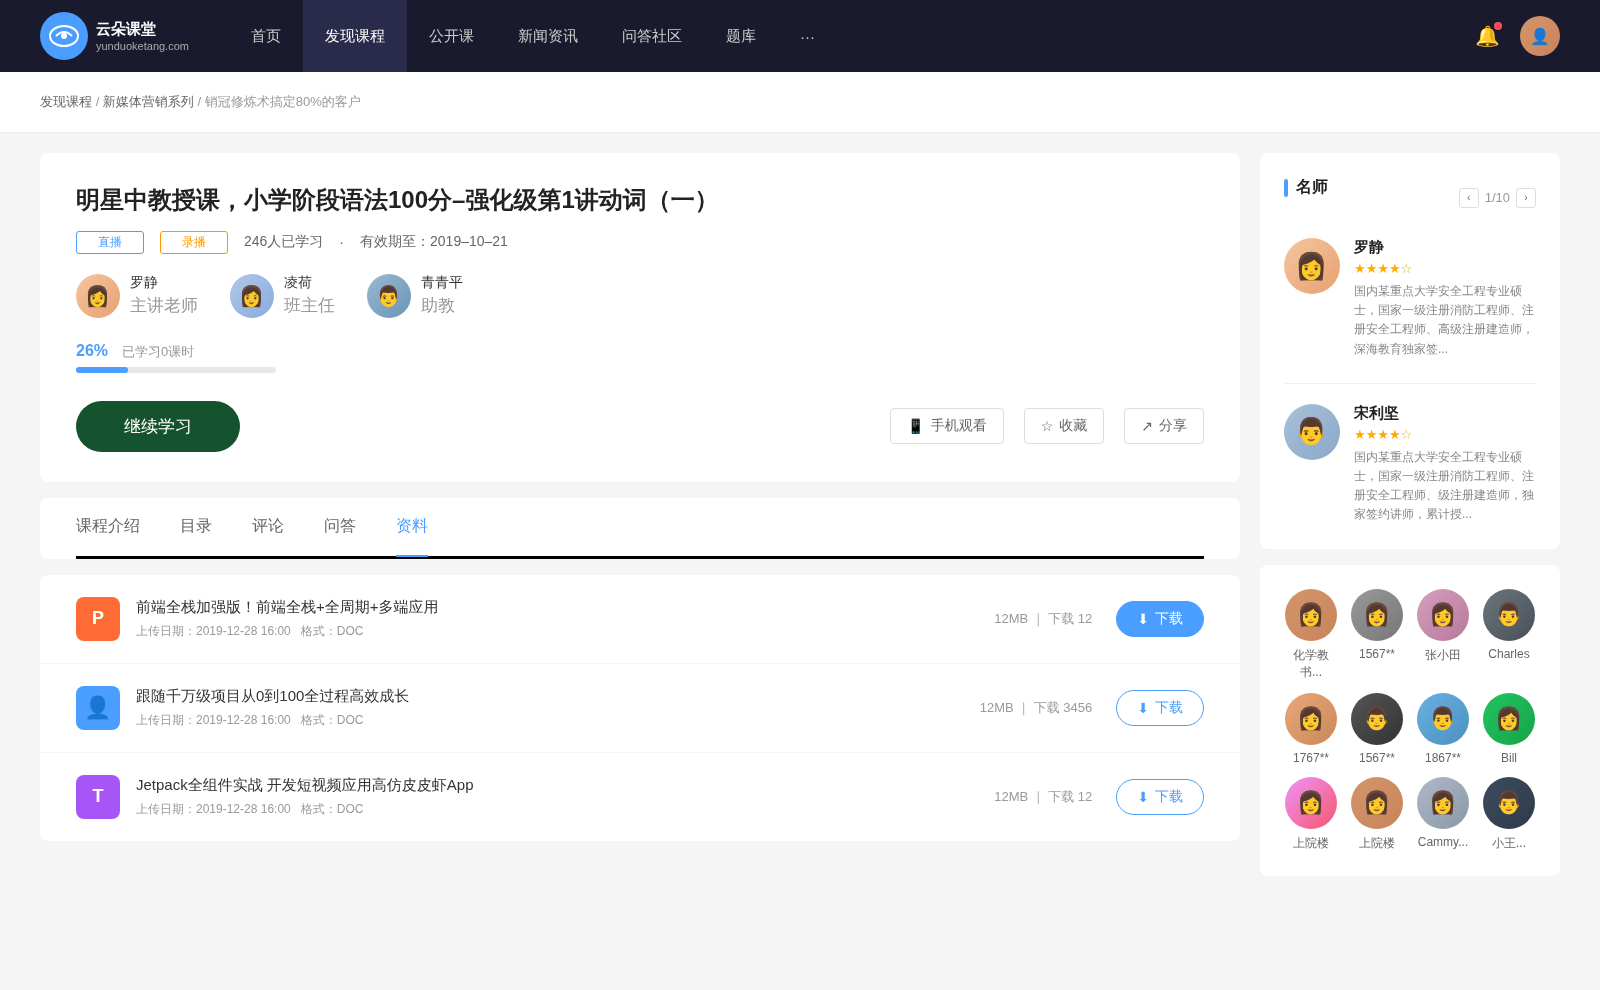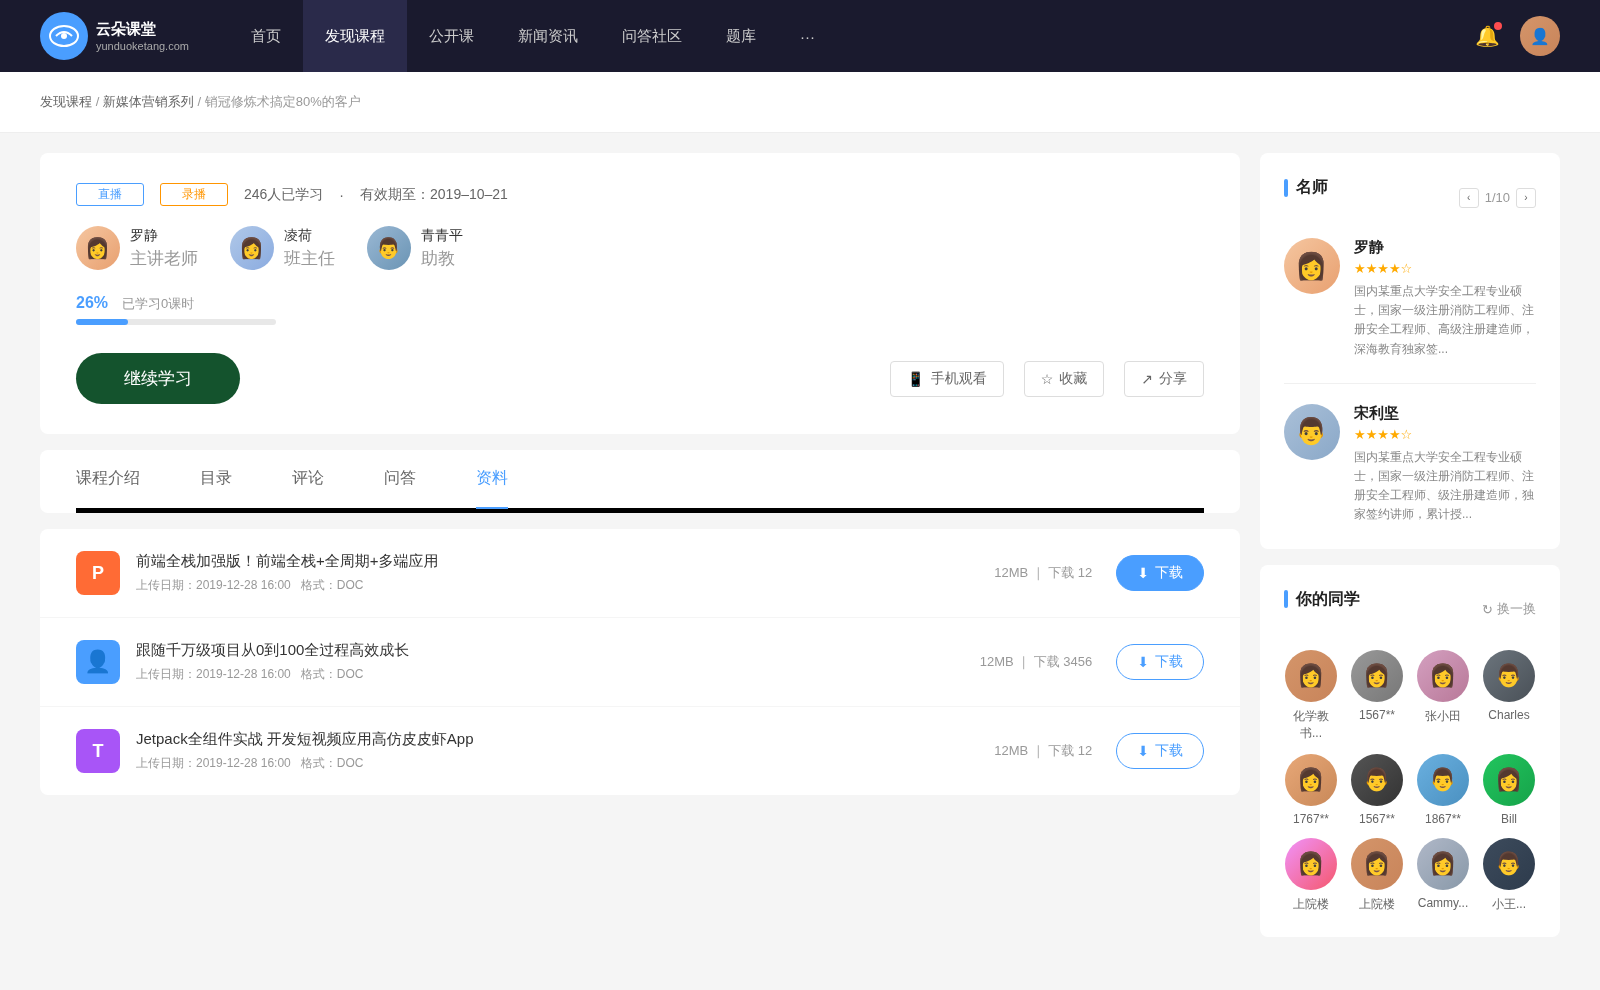--- a/index.html
+++ b/index.html
@@ -49,21 +49,21 @@
     .progress-sub { display: inline; font-size: 13px; color: #999; margin-left: 10px; font-weight: normal; }
     .progress-bar-bg { height: 6px; background: #e8e8e8; border-radius: 3px; width: 200px; margin-top: 6px; }
     .progress-bar-fill { height: 100%; background: #4a9eff; border-radius: 3px; }
     .action-row { display: flex; align-items: center; justify-content: space-between; }
     .btn-continue { background: #14532d; color: white; border: none; border-radius: 30px; padding: 14px 48px; font-size: 17px; cursor: pointer; font-weight: 500; }
     .action-buttons { display: flex; gap: 20px; }
     .action-btn { display: flex; align-items: center; gap: 6px; color: #666; background: none; border: 1px solid #ddd; border-radius: 4px; padding: 8px 16px; cursor: pointer; font-size: 14px; }
 
     
     .tabs-card { background: white; border-radius: 8px; padding: 0 36px; margin-bottom: 16px; }
-    .tabs-row { display: flex; gap: 60px; border-bottom: 5px solid #000000; }
+    .tabs-row { display: flex; gap: 40px; border-bottom: 3px solid #000000; }
     .tab-item { padding: 18px 0; font-size: 16px; color: #666; cursor: pointer; border-bottom: 2px solid transparent; margin-bottom: -1px; }
     .tab-item.active { color: #4a9eff; border-bottom-color: #4a9eff; font-weight: 500; }
 
     
     .resource-list { background: white; border-radius: 8px; padding: 0; overflow: hidden; }
     .resource-item { display: flex; align-items: center; padding: 22px 36px; border-bottom: 1px solid #f5f5f5; }
     .resource-item:last-child { border-bottom: none; }
     .resource-icon { width: 44px; height: 44px; border-radius: 8px; display: flex; align-items: center; justify-content: center; color: white; font-size: 18px; font-weight: bold; flex-shrink: 0; margin-right: 16px; }
     .resource-icon-p { background: #ff6b35; }
     .resource-icon-u { background: #4a9eff; }
@@ -158,20 +158,21 @@
   <a href="#">新媒体营销系列</a>
   <span> / </span>
   <span>销冠修炼术搞定80%的客户</span>
 </div>
 
 <div class="main-container">
 
   <div class="content-area">
 
     <div class="course-header-card">
+      <h1 class="course-title">明星中教授课，小学阶段语法100分–强化级第1讲动词（一）</h1>
 
       <div class="course-meta">
         <span class="tag tag-live">直播</span>
         <span class="tag tag-record">录播</span>
         <span class="meta-text">246人已学习</span>
         <span class="meta-text">·</span>
         <span class="meta-text">有效期至：2019–10–21</span>
       </div>
 
       <div class="teachers-row">
@@ -321,29 +322,20 @@
         <div class="teacher-card-avatar st2-bg" style="background:linear-gradient(135deg,#aac0d8,#8aa8c8);display:flex;align-items:center;justify-content:center;font-size:26px;">👨</div>
         <div class="teacher-card-info">
           <div class="teacher-card-name">宋利坚</div>
           <div class="stars">★★★★☆</div>
           <div class="teacher-card-desc">国内某重点大学安全工程专业硕士，国家一级注册消防工程师、注册安全工程师、级注册建造师，独家签约讲师，累计授...</div>
         </div>
       </div>
     </div>
 
     <div class="sidebar-card">
-      <div class="sidebar-header">
-        <div class="sidebar-title">你的同学</div>
-        <div class="sidebar-header-right">
-          <div class="switch-btn">
-            <span>↻</span>
-            <span>换一换</span>
-          </div>
-        </div>
-      </div>
 
       <div class="classmates-grid">
 
         <div class="classmate-item">
           <div class="classmate-avatar av-brown" style="display:flex;align-items:center;justify-content:center;font-size:22px;">👩</div>
           <div class="classmate-name">化学教书...</div>
         </div>
         <div class="classmate-item">
           <div class="classmate-avatar av-gray" style="display:flex;align-items:center;justify-content:center;font-size:22px;background:linear-gradient(135deg,#999,#777);">👩</div>
           <div class="classmate-name">1567**</div>

